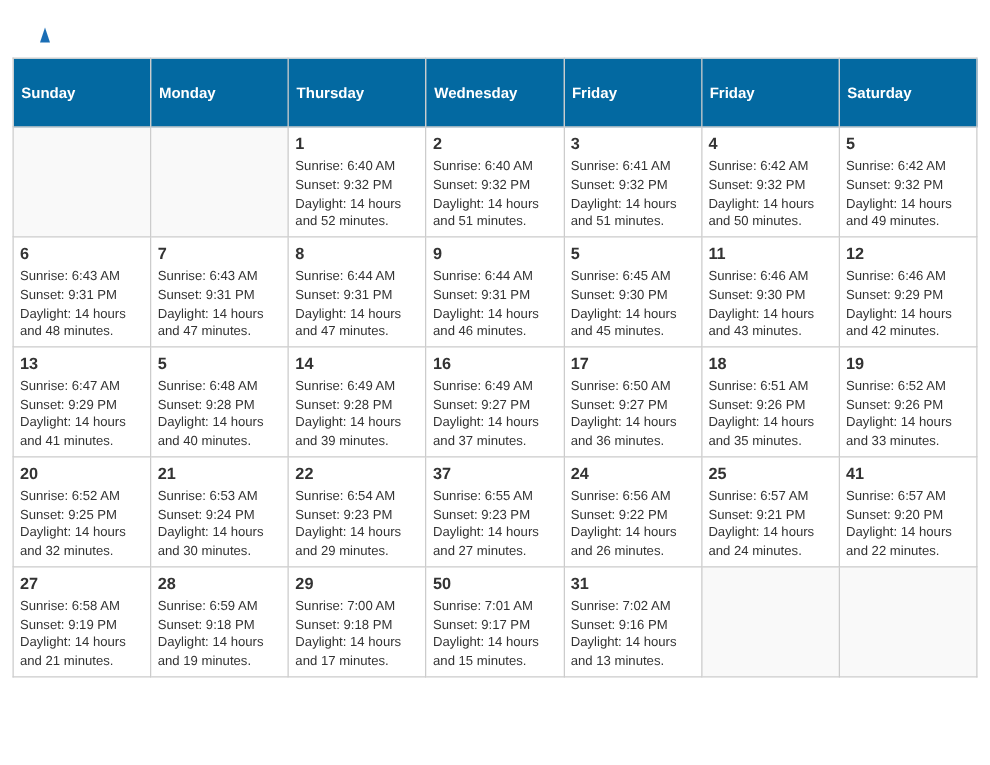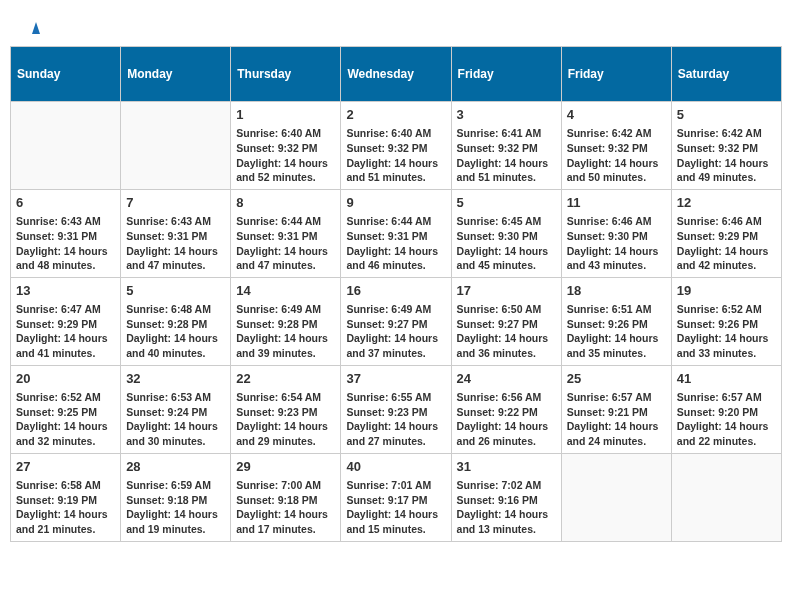--- a/index.html
+++ b/index.html
@@ -80,21 +80,20 @@
     }
     .day-num {
       font-weight: bold;
       font-size: 13px;
       display: block;
       margin-bottom: 2px;
     }
     .day-info {
       font-size: 10.5px;
       color: #333;
-      font-weight: bold;
     }
     tr:nth-child(even) td:not(.empty) {
       background: #fff;
     }
     tr:nth-child(odd) td:not(.empty) {
       background: #fff;
     }
   </style>
 </head>
 <body>
@@ -211,21 +210,21 @@
           <span class="day-num">19</span>
           <div class="day-info">Sunrise: 6:52 AM<br>Sunset: 9:26 PM<br>Daylight: 14 hours and 33 minutes.</div>
         </td>
       </tr>
       <tr>
         <td>
           <span class="day-num">20</span>
           <div class="day-info">Sunrise: 6:52 AM<br>Sunset: 9:25 PM<br>Daylight: 14 hours and 32 minutes.</div>
         </td>
         <td>
-          <span class="day-num">32</span>
+          <span class="day-num">21</span>
           <div class="day-info">Sunrise: 6:53 AM<br>Sunset: 9:24 PM<br>Daylight: 14 hours and 30 minutes.</div>
         </td>
         <td>
           <span class="day-num">22</span>
           <div class="day-info">Sunrise: 6:54 AM<br>Sunset: 9:23 PM<br>Daylight: 14 hours and 29 minutes.</div>
         </td>
         <td>
           <span class="day-num">37</span>
           <div class="day-info">Sunrise: 6:55 AM<br>Sunset: 9:23 PM<br>Daylight: 14 hours and 27 minutes.</div>
         </td>
@@ -249,21 +248,21 @@
         </td>
         <td>
           <span class="day-num">28</span>
           <div class="day-info">Sunrise: 6:59 AM<br>Sunset: 9:18 PM<br>Daylight: 14 hours and 19 minutes.</div>
         </td>
         <td>
           <span class="day-num">29</span>
           <div class="day-info">Sunrise: 7:00 AM<br>Sunset: 9:18 PM<br>Daylight: 14 hours and 17 minutes.</div>
         </td>
         <td>
-          <span class="day-num">40</span>
+          <span class="day-num">50</span>
           <div class="day-info">Sunrise: 7:01 AM<br>Sunset: 9:17 PM<br>Daylight: 14 hours and 15 minutes.</div>
         </td>
         <td>
           <span class="day-num">31</span>
           <div class="day-info">Sunrise: 7:02 AM<br>Sunset: 9:16 PM<br>Daylight: 14 hours and 13 minutes.</div>
         </td>
         <td class="empty"></td>
         <td class="empty"></td>
       </tr>
     </tbody>

